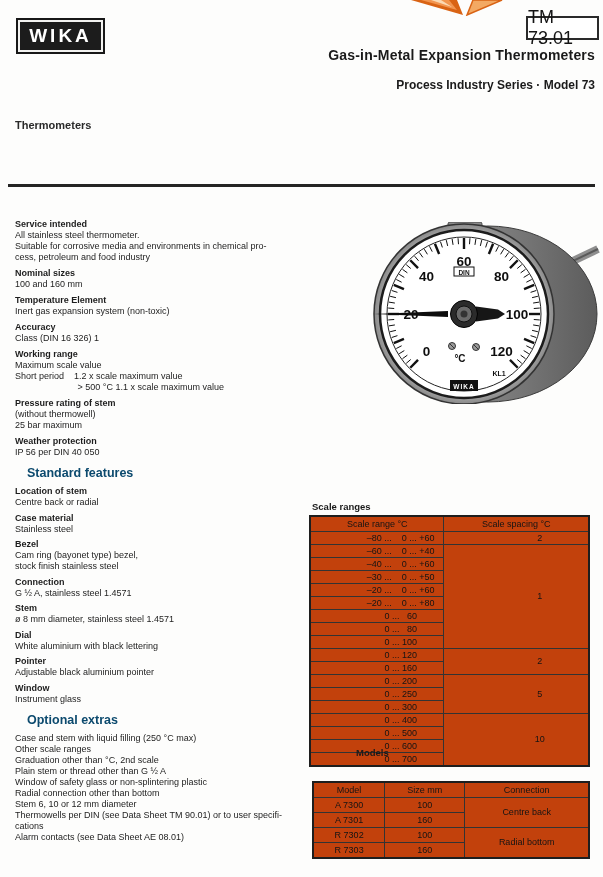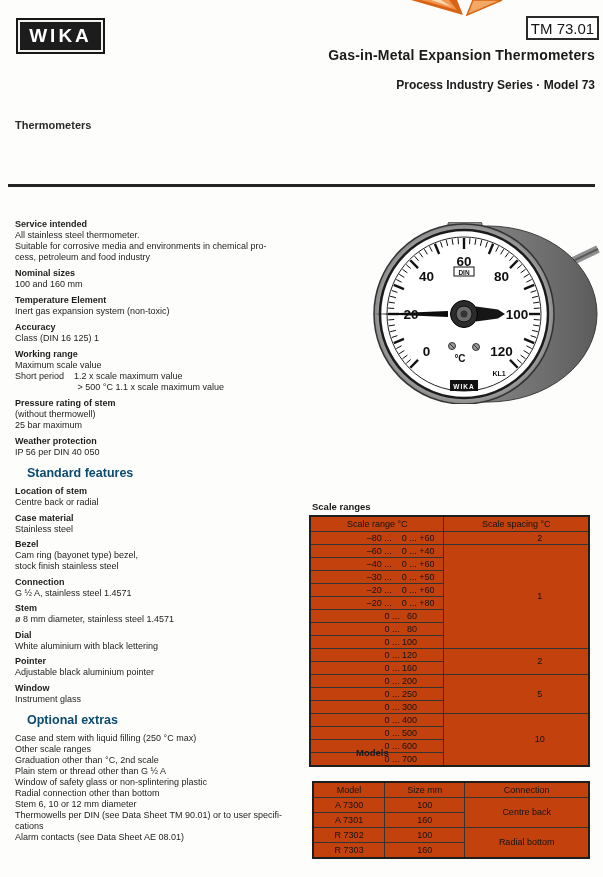--- a/index.html
+++ b/index.html
@@ -1,21 +1,21 @@
 <!DOCTYPE html>
 <html><head>
 <meta charset="utf-8">
 <style>
   html,body{margin:0;padding:0;background:#e8e8e8;}
   .page{position:relative;width:603px;height:877px;background:#fdfdfc;font-family:"Liberation Sans",sans-serif;color:#141414;overflow:hidden;margin:0 auto;}
 
   
   .logo{position:absolute;left:16px;top:18px;width:85px;height:32px;background:#1c1c1c;border:2px solid #181818;box-shadow:inset 0 0 0 2px #f2f2f0;display:flex;align-items:center;justify-content:center;}
   .logo span{color:#fff;font-weight:bold;font-size:19px;letter-spacing:3px;}
-  .docnum{position:absolute;left:526px;top:16px;width:69px;height:20px;border:2px solid #2a2a2a;display:flex;align-items:center;justify-content:center;font-size:15px;background:#fff;}
+  .docnum{position:absolute;left:526px;top:16px;width:69px;height:20px;border:2px solid #2a2a2a;display:flex;align-items:center;justify-content:center;font-size:18px;background:#fff;}
   .omark{position:absolute;left:405px;top:0;}
   .title{position:absolute;right:8px;top:47px;font-size:14px;font-weight:bold;letter-spacing:.2px;color:#1a1a1a;}
   .subtitle{position:absolute;right:8px;top:78px;font-size:12px;font-weight:bold;color:#1a1a1a;}
   .thermo{position:absolute;left:15px;top:119px;font-size:11px;font-weight:bold;color:#2a2a2a;}
   .rule{position:absolute;left:8px;top:184px;width:587px;height:3px;background:#242424;}
 
   
   .left{position:absolute;left:15px;top:219px;width:302px;font-size:9px;line-height:11px;color:#1d1d1d;}
   .spec{margin-bottom:5px;}
   .spec-label{font-weight:bold;}
@@ -75,21 +75,21 @@
       <div class="spec ">
         <div class="spec-label">Nominal sizes</div>
         <div class="spec-line">100 and 160 mm</div>
       </div>
       <div class="spec ">
         <div class="spec-label">Temperature Element</div>
         <div class="spec-line">Inert gas expansion system (non-toxic)</div>
       </div>
       <div class="spec ">
         <div class="spec-label">Accuracy</div>
-        <div class="spec-line">Class (DIN 16 125) 1</div>
+        <div class="spec-line">Class (DIN 16 326) 1</div>
       </div>
       <div class="spec ">
         <div class="spec-label">Working range</div>
         <div class="spec-line">Maximum scale value</div>
         <div class="spec-line">Short period    1.2 x scale maximum value</div>
         <div class="spec-line">                         &gt; 500 °C 1.1 x scale maximum value</div>
       </div>
       <div class="spec ">
         <div class="spec-label">Pressure rating of stem</div>
         <div class="spec-line">(without thermowell)</div>

